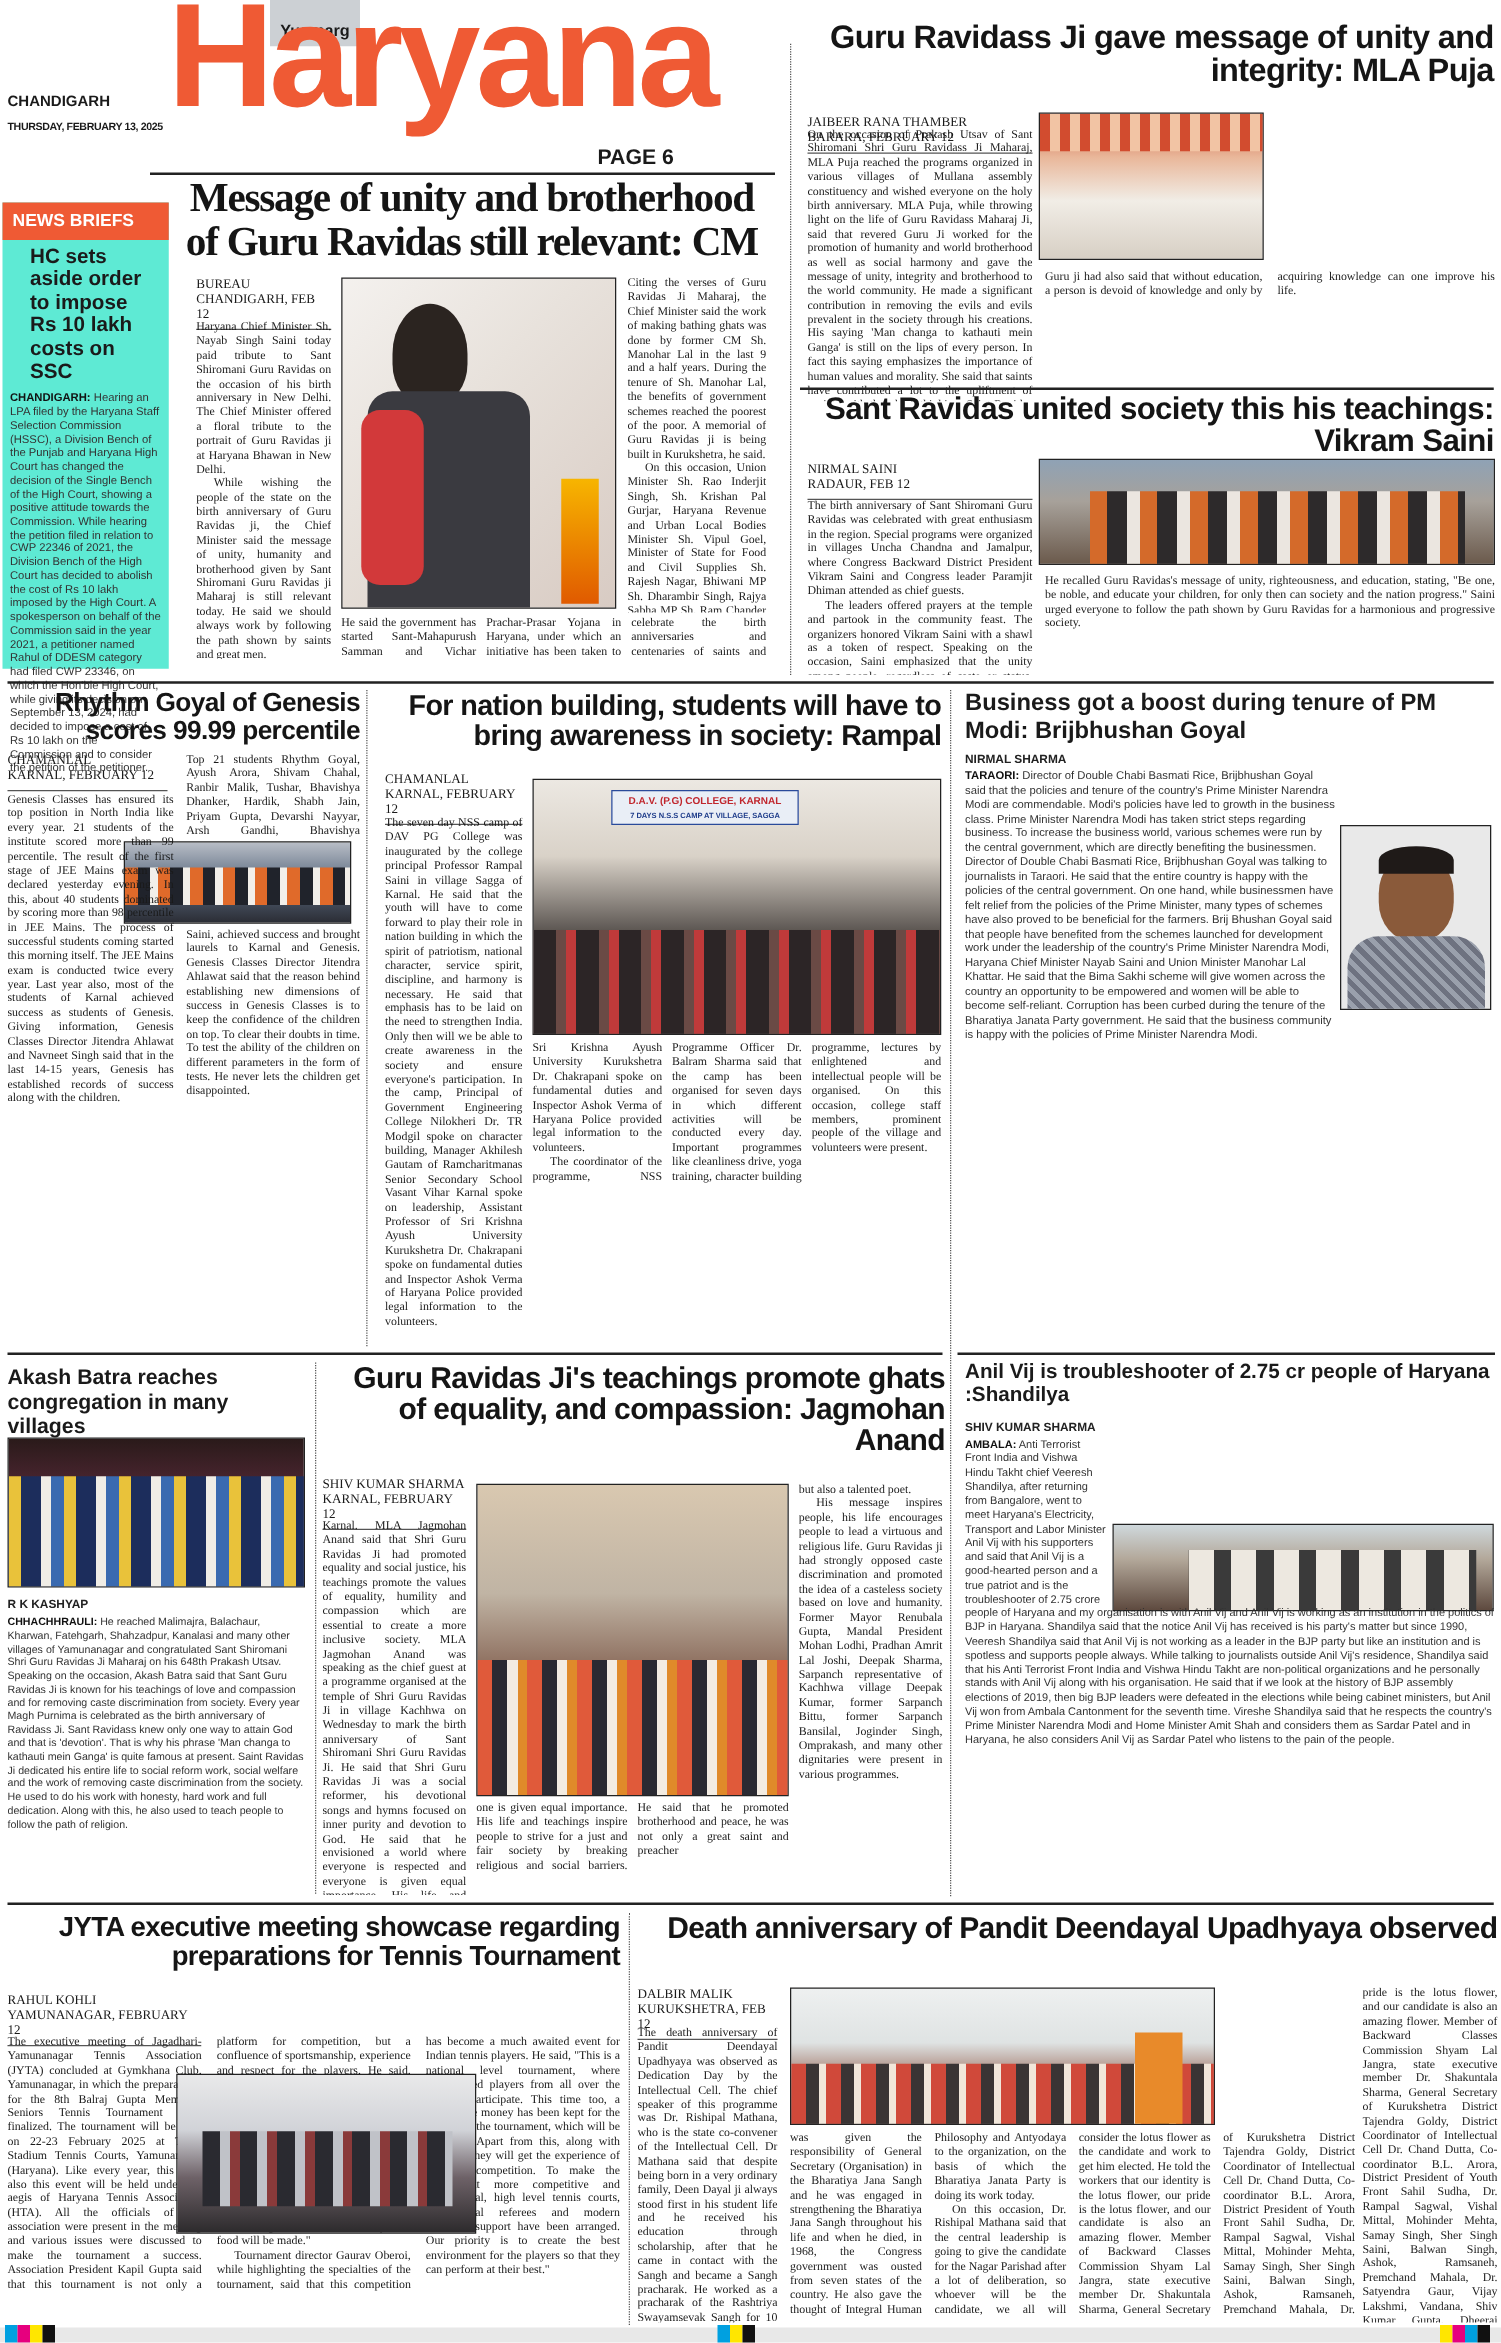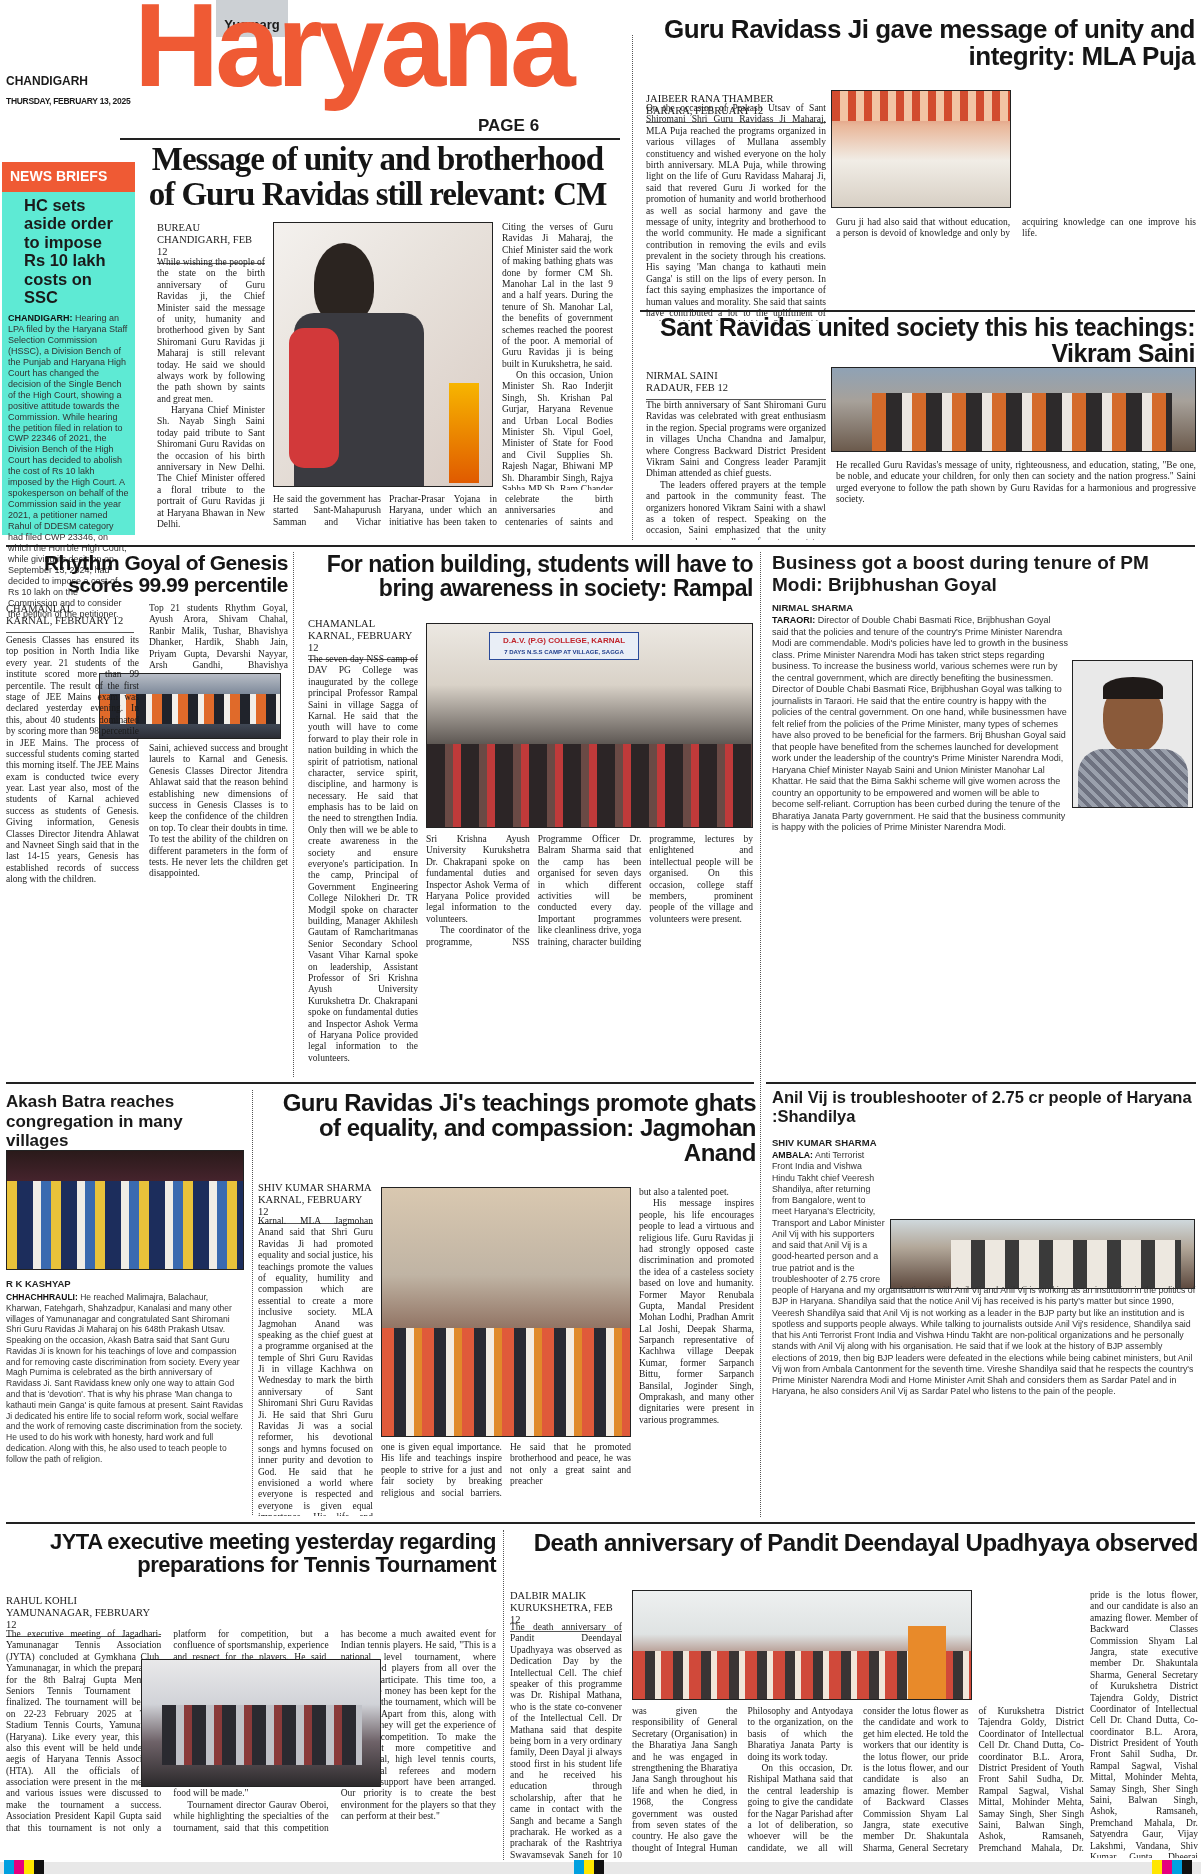--- a/index.html
+++ b/index.html
@@ -41,22 +41,22 @@
     <span>Hearing an LPA filed by the Haryana Staff Selection Commission (HSSC), a Division Bench of the Punjab and Haryana High Court has changed the decision of the Single Bench of the High Court, showing a positive attitude towards the Commission. While hearing the petition filed in relation to CWP 22346 of 2021, the Division Bench of the High Court has decided to abolish the cost of Rs 10 lakh imposed by the High Court. A spokesperson on behalf of the Commission said in the year 2021, a petitioner named Rahul of DDESM category had filed CWP 23346, on which the Hon'ble High Court, while giving its decision on September 13, 2024, had decided to impose a cost of Rs 10 lakh on the Commission and to consider the petition of the petitioner.</span>
   </div>
 </div>
 
 <div class="abs serifhl" style="left:140px;top:142px;width:475px;font-size:33px;line-height:1.05">Message of unity and brotherhood of Guru Ravidas still relevant: CM</div>
 <div class="abs" style="left:157px;top:222px;width:456px;height:320px">
   <div class="abs" style="left:0;top:0;width:108px">
     <div class="byline"><span>BUREAU</span><br><span>CHANDIGARH, FEB 12</span></div>
   </div>
   <div class="abs body" style="left:0;top:35px;width:108px;height:270px;overflow:hidden;font-size:9.5px;line-height:1.2">
+    <p>Haryana Chief Minister Sh. Nayab Singh Saini today paid tribute to Sant Shiromani Guru Ravidas on the occasion of his birth anniversary in New Delhi. The Chief Minister offered a floral tribute to the portrait of Guru Ravidas ji at Haryana Bhawan in New Delhi.</p>
     <p>While wishing the people of the state on the birth anniversary of Guru Ravidas ji, the Chief Minister said the message of unity, humanity and brotherhood given by Sant Shiromani Guru Ravidas ji Maharaj is still relevant today. He said we should always work by following the path shown by saints and great men.</p>
-    <p>Haryana Chief Minister Sh. Nayab Singh Saini today paid tribute to Sant Shiromani Guru Ravidas on the occasion of his birth anniversary in New Delhi. The Chief Minister offered a floral tribute to the portrait of Guru Ravidas ji at Haryana Bhawan in New Delhi.</p>
 
   </div>
   <div class="photo" style="left:116px;top:0;width:220px;height:265px;background:linear-gradient(135deg,#f4f1ee 0%,#e8e2dc 40%,#d8cbc3 100%)">
     <div class="abs" style="left:40px;top:20px;width:60px;height:80px;border-radius:50% 50% 40% 40%;background:#2b2420"></div>
     <div class="abs" style="left:20px;top:90px;width:130px;height:175px;background:#3a3a40;border-radius:20px 20px 0 0"></div>
     <div class="abs" style="left:15px;top:105px;width:50px;height:140px;background:#d2393a;border-radius:15px"></div>
     <div class="abs" style="left:175px;top:160px;width:30px;height:100px;background:linear-gradient(#f7b500,#e05a00)"></div>
   </div>
   <div class="abs body" style="left:345px;top:0;width:111px;height:268px;overflow:hidden;font-size:9.5px;line-height:1.2">
     <p>Citing the verses of Guru Ravidas Ji Maharaj, the Chief Minister said the work of making bathing ghats was done by former CM Sh. Manohar Lal in the last 9 and a half years. During the tenure of Sh. Manohar Lal, the benefits of government schemes reached the poorest of the poor. A memorial of Guru Ravidas ji is being built in Kurukshetra, he said.</p>
@@ -196,21 +196,21 @@
     <div class="abs" style="left:60px;top:20px;width:230px;height:50px;background:repeating-linear-gradient(90deg,#ede8e0 0 20px,#3a3a3a 20px 34px)"></div>
   </div>
   <div class="abs sbody" style="left:0;top:13px;width:425px;height:365px;overflow:hidden;font-size:8.8px;line-height:1.28">
     <div style="float:right;width:310px;height:66px;margin-top:68px"></div>
     <b>AMBALA:</b> <span>Anti Terrorist Front India and Vishwa Hindu Takht chief Veeresh Shandilya, after returning from Bangalore, went to meet Haryana's Electricity, Transport and Labor Minister Anil Vij with his supporters and said that Anil Vij is a good-hearted person and a true patriot and is the troubleshooter of 2.75 crore people of Haryana and my organisation is with Anil Vij and Anil Vij is working as an institution in the politics of BJP in Haryana. Shandilya said that the notice Anil Vij has received is his party's matter but since 1990, Veeresh Shandilya said that Anil Vij is not working as a leader in the BJP party but like an institution and is spotless and supports people always. While talking to journalists outside Anil Vij's residence, Shandilya said that his Anti Terrorist Front India and Vishwa Hindu Takht are non-political organizations and he personally stands with Anil Vij along with his organisation. He said that if we look at the history of BJP assembly elections of 2019, then big BJP leaders were defeated in the elections while being cabinet ministers, but Anil Vij won from Ambala Cantonment for the seventh time. Vireshe Shandilya said that he respects the country's Prime Minister Narendra Modi and Home Minister Amit Shah and considers them as Sardar Patel and in Haryana, he also considers Anil Vij as Sardar Patel who listens to the pain of the people.</span>
   </div>
 </div>
 
 <div class="rule" style="left:6px;top:1522px;width:1189px;height:2px"></div>
 
-<div class="abs hl" style="left:6px;top:1530px;width:490px;font-size:22px">JYTA executive meeting yesterday regarding preparations for Tennis Tournament</div>
+<div class="abs hl" style="left:6px;top:1530px;width:490px;font-size:22px">JYTA executive meeting showcase regarding preparations for Tennis Tournament</div>
 <div class="abs" style="left:6px;top:1595px;width:490px;height:265px">
   <div class="byline" style="width:155px"><span>RAHUL KOHLI</span><br><span>YAMUNANAGAR, FEBRUARY 12</span></div>
   <div class="abs body" style="left:0;top:34px;width:490px;height:230px;overflow:hidden;font-size:9.5px;line-height:1.2;column-count:3;column-gap:12px">
     <div style="height:0"></div>
     <p style="text-indent:0">The executive meeting of Jagadhari-Yamunanagar Tennis Association (JYTA) concluded at Gymkhana Club, Yamunanagar, in which the preparations for the 8th Balraj Gupta Memorial Seniors Tennis Tournament were finalized. The tournament will be held on 22-23 February 2025 at Tejali Stadium Tennis Courts, Yamunanagar (Haryana). Like every year, this time also this event will be held under the aegis of Haryana Tennis Association (HTA). All the officials of the association were present in the meeting and various issues were discussed to make the tournament a success. Association President Kapil Gupta said that this tournament is not only a platform for competition, but a confluence of sportsmanship, experience and respect for the players. He said, "Balraj Gupta Memorial Tennis Tournament has become a prestigious event for the Indian tennis fraternity. Every year around 200 players from across the country participate in it, and it is a great opportunity for them to showcase their talent. We will try our best to make the event great this time too. Along with ensuring a high level sports experience for the players, the best arrangements for their stay and food will be made."</p>
     <p>Tournament director Gaurav Oberoi, while highlighting the specialties of the tournament, said that this competition has become a much awaited event for Indian tennis players. He said, "This is a national level tournament, where experienced players from all over the country participate. This time too, a great prize money has been kept for the players in the tournament, which will be 2,00,000. Apart from this, along with trophies, they will get the experience of a great competition. To make the tournament more competitive and professional, high level tennis courts, professional referees and modern technical support have been arranged. Our priority is to create the best environment for the players so that they can perform at their best."</p>
   </div>
   <div class="photo" style="left:135px;top:64px;width:240px;height:128px;background:linear-gradient(180deg,#e9e9ea 0%,#d1d3d8 35%,#6e6268 65%,#2c2a2c 100%);z-index:2">
     <div class="abs" style="left:20px;top:45px;width:200px;height:60px;background:repeating-linear-gradient(90deg,#2a2a30 0 14px,#c0c2c8 14px 22px,#8a3a3a 22px 30px)"></div>
   </div>

